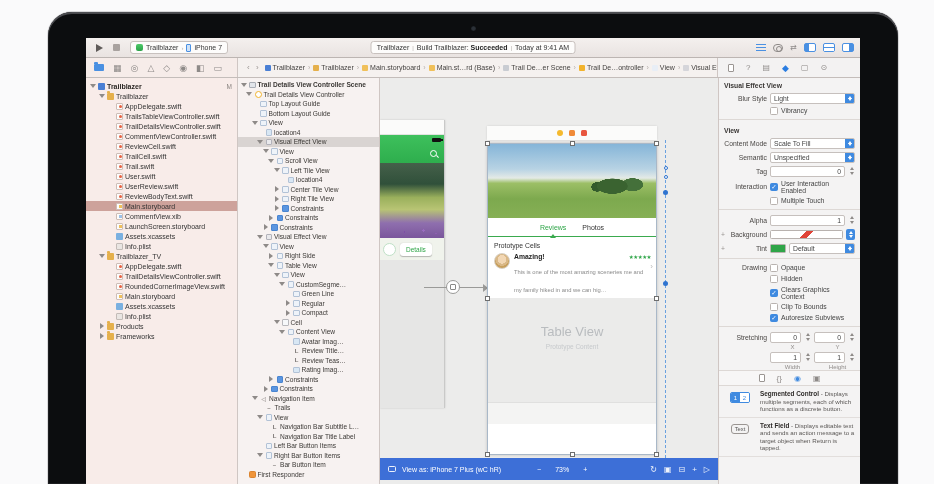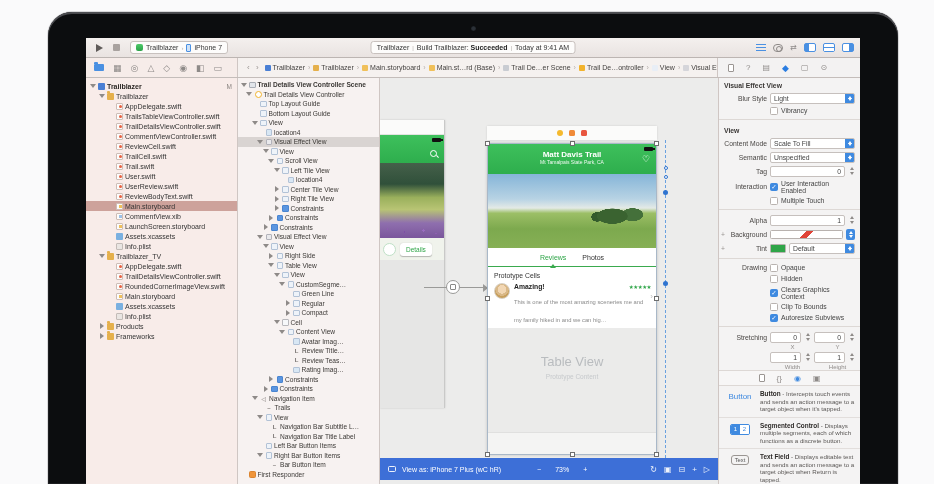--- a/index.html
+++ b/index.html
@@ -684,26 +684,20 @@
           <span class="head"></span>
         </div>
 
         <div class="dock">
           <span class="d1"></span>
           <span class="d2"></span>
           <span class="d3"></span>
         </div>
 
         <div class="mainvc">
-          <div class="mv-nav">
-            <div class="mv-title">Matt Davis Trail</div>
-            <div class="mv-sub">Mt Tamalpais State Park, CA</div>
-            <span class="mv-heart">♡</span>
-            <span class="battery"></span>
-          </div>
           <div class="mv-photo"></div>
           <div class="mv-white">
             <div class="mv-tabs">
               <span class="mv-tab-r">Reviews</span>
               <span class="mv-tab-p">Photos</span>
             </div>
             <div class="mv-proto">Prototype Cells</div>
             <div class="mv-cell">
               <span class="ava"></span>
               <span class="mv-celltext">
@@ -877,24 +871,20 @@
           </div>
 
         <div class="libbar">
           <span class="page-ic"></span>
           <span>{}</span>
           <span style="color:#3f8ae0">◉</span>
           <span>▣</span>
         </div>
         <div id="library-list">
             <div class="librow">
-              <span class="lib-ic lib-button">Button</span>
-              <span class="lib-txt"><b>Button</b><span> - Intercepts touch events and sends an action message to a target object when it's tapped.</span></span>
-            </div>
-            <div class="librow">
               <span class="lib-ic"><span class="lib-seg">
                   <i>1</i>
                   <i>2</i>
                 </span></span>
               <span class="lib-txt"><b>Segmented Control</b><span> - Displays multiple segments, each of which functions as a discrete button.</span></span>
             </div>
             <div class="librow">
               <span class="lib-ic"><span class="lib-text">Text</span></span>
               <span class="lib-txt"><b>Text Field</b><span> - Displays editable text and sends an action message to a target object when Return is tapped.</span></span>
             </div>

